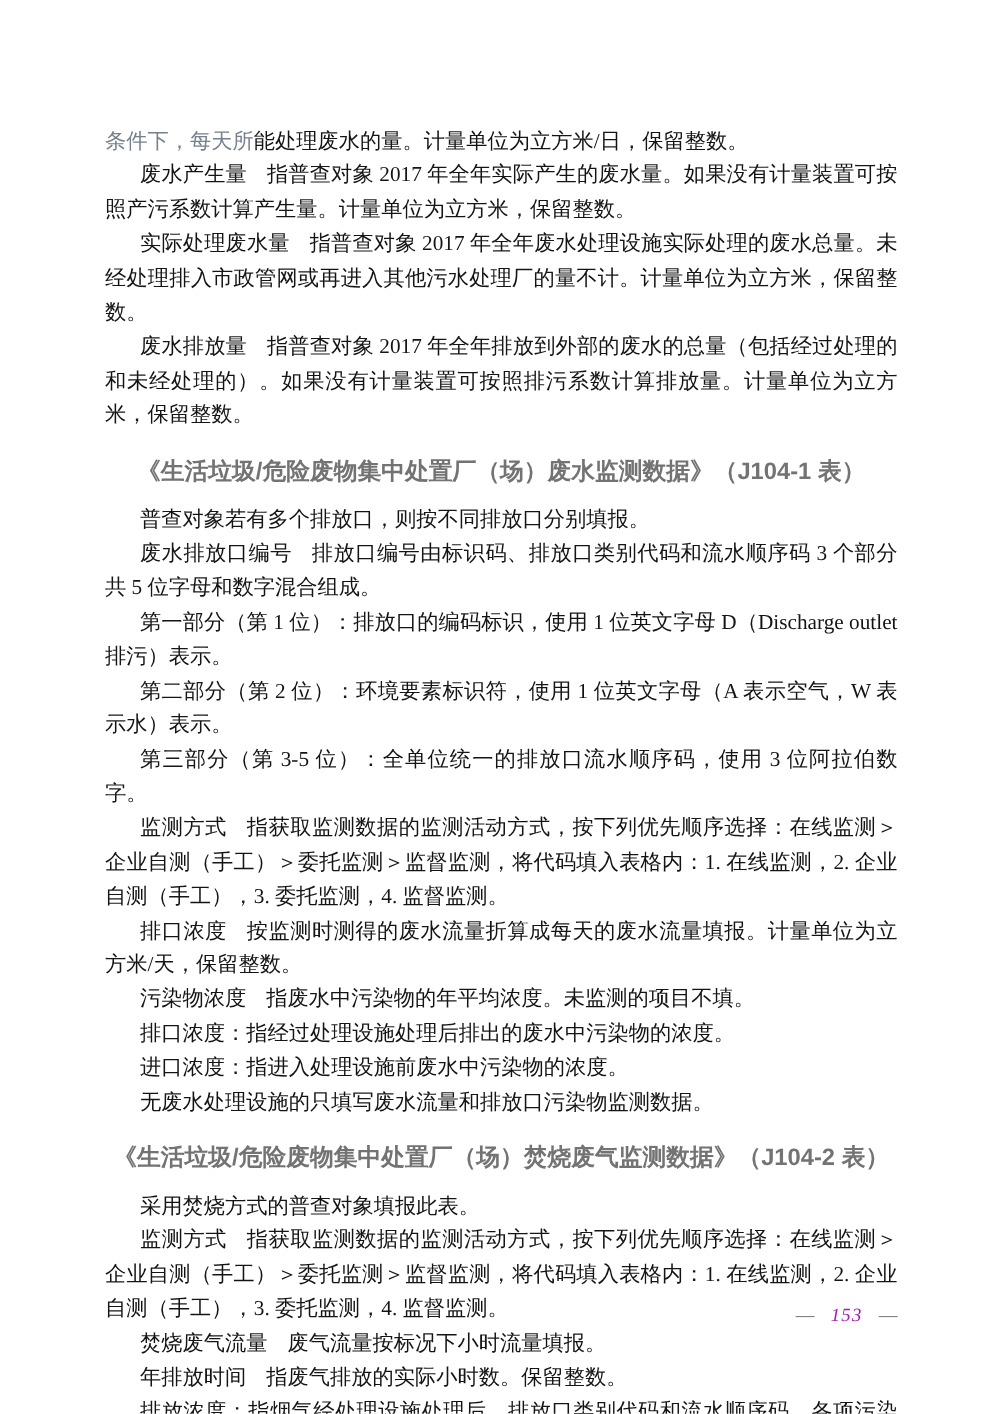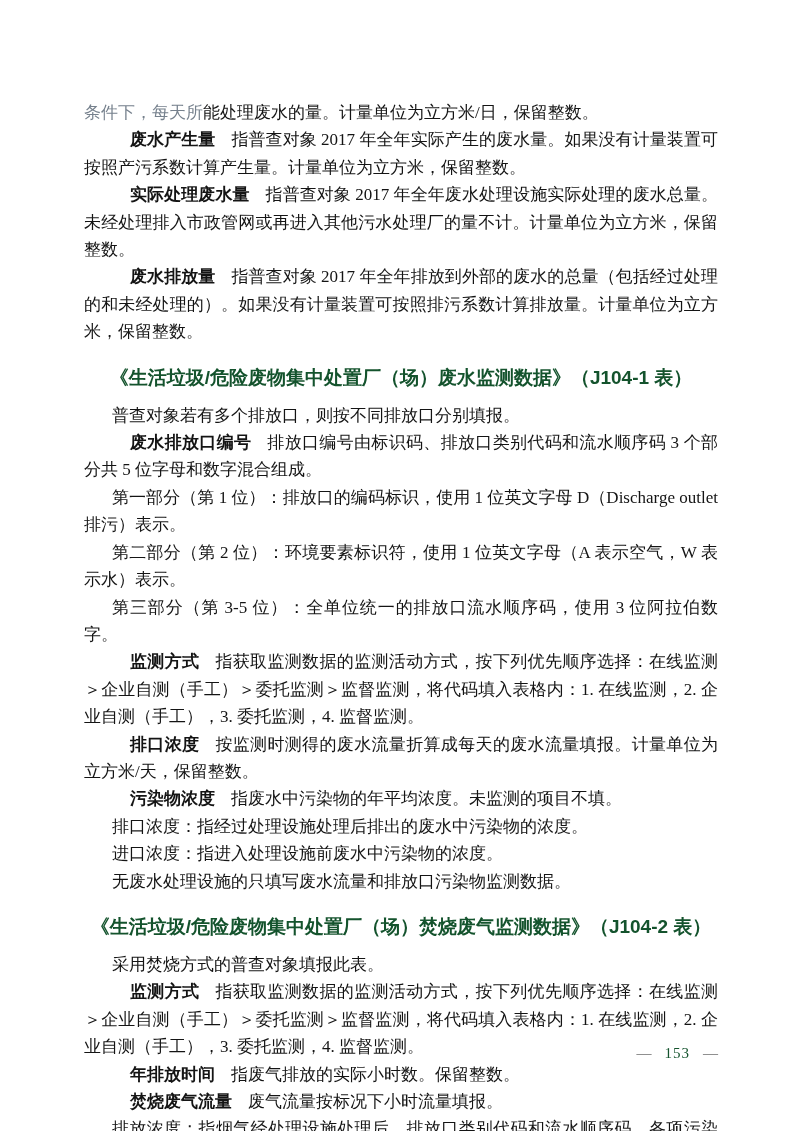--- a/index.html
+++ b/index.html
@@ -18,47 +18,46 @@
   }
   .para {
     margin: 0;
     font-size: 17px;
     line-height: 27.4px;
     text-align: justify;
     letter-spacing: 0;
   }
   .para.indent { text-indent: 28px; }
   .term {
-    font-weight: bold;
+    font-weight: normal;
     font-family: "Liberation Sans", "DejaVu Sans", sans-serif;
     margin-right: 16px;
-    margin-left: 18px;
   }
   .muted { color: var(--muted-color, #76818d); }
   .heading {
     font-size: 19px;
     font-weight: bold;
     font-family: "Liberation Sans", "DejaVu Sans", sans-serif;
     text-align: center;
     line-height: 36px;
     margin: 14px 0 6px 0;
-    color: #14532d;
+    color: #737373;
     white-space: nowrap;
   }
   .footer {
     position: absolute;
     top: 1041px; right: 82px;
     display: flex;
     align-items: center;
     gap: 13px;
     font-size: 15px;
     line-height: 24px;
   }
   .footer .dash { color: var(--dash-color, #6b6b6b); }
-  .footer .page-num { color: #14532d; letter-spacing: 1px; }
+  .footer .page-num { color: #a21caf; letter-spacing: 1px; font-style: italic; }
 </style>
 </head>
 <body>
 
 <div class="doc-body">
     <p class="para"><span class="muted">条件下，每天所</span><span>能处理废水的量。计量单位为立方米/日，保留整数。</span></p>
     <p class="para indent"><span class="term">废水产生量</span><span>指普查对象 2017 年全年实际产生的废水量。如果没有计量装置可按照产污系数计算产生量。计量单位为立方米，保留整数。</span></p>
     <p class="para indent"><span class="term">实际处理废水量</span><span>指普查对象 2017 年全年废水处理设施实际处理的废水总量。未经处理排入市政管网或再进入其他污水处理厂的量不计。计量单位为立方米，保留整数。</span></p>
     <p class="para indent"><span class="term">废水排放量</span><span>指普查对象 2017 年全年排放到外部的废水的总量（包括经过处理的和未经处理的）。如果没有计量装置可按照排污系数计算排放量。计量单位为立方米，保留整数。</span></p>
     <div class="heading">《生活垃圾/危险废物集中处置厂（场）废水监测数据》（J104-1 表）</div>
@@ -69,22 +68,22 @@
     <p class="para indent"><span>第三部分（第 3-5 位）：全单位统一的排放口流水顺序码，使用 3 位阿拉伯数字。</span></p>
     <p class="para indent"><span class="term">监测方式</span><span>指获取监测数据的监测活动方式，按下列优先顺序选择：在线监测＞企业自测（手工）＞委托监测＞监督监测，将代码填入表格内：1. 在线监测，2. 企业自测（手工），3. 委托监测，4. 监督监测。</span></p>
     <p class="para indent"><span class="term">排口浓度</span><span>按监测时测得的废水流量折算成每天的废水流量填报。计量单位为立方米/天，保留整数。</span></p>
     <p class="para indent"><span class="term">污染物浓度</span><span>指废水中污染物的年平均浓度。未监测的项目不填。</span></p>
     <p class="para indent"><span>排口浓度：指经过处理设施处理后排出的废水中污染物的浓度。</span></p>
     <p class="para indent"><span>进口浓度：指进入处理设施前废水中污染物的浓度。</span></p>
     <p class="para indent"><span>无废水处理设施的只填写废水流量和排放口污染物监测数据。</span></p>
     <div class="heading">《生活垃圾/危险废物集中处置厂（场）焚烧废气监测数据》（J104-2 表）</div>
     <p class="para indent"><span>采用焚烧方式的普查对象填报此表。</span></p>
     <p class="para indent"><span class="term">监测方式</span><span>指获取监测数据的监测活动方式，按下列优先顺序选择：在线监测＞企业自测（手工）＞委托监测＞监督监测，将代码填入表格内：1. 在线监测，2. 企业自测（手工），3. 委托监测，4. 监督监测。</span></p>
+    <p class="para indent"><span class="term">焚烧废气流量</span><span>废气流量按标况下小时流量填报。</span></p>
     <p class="para indent"><span class="term">年排放时间</span><span>指废气排放的实际小时数。保留整数。</span></p>
-    <p class="para indent"><span class="term">焚烧废气流量</span><span>废气流量按标况下小时流量填报。</span></p>
     <p class="para indent"><span>排放浓度：指烟气经处理设施处理后，排放口类别代码和流水顺序码，各项污染物的浓度均指在标</span></p>
   </div>
 
 <div class="footer">
   <span class="dash">—</span>
   <span class="page-num">153</span>
   <span class="dash">—</span>
 </div>
 
 </body></html>

